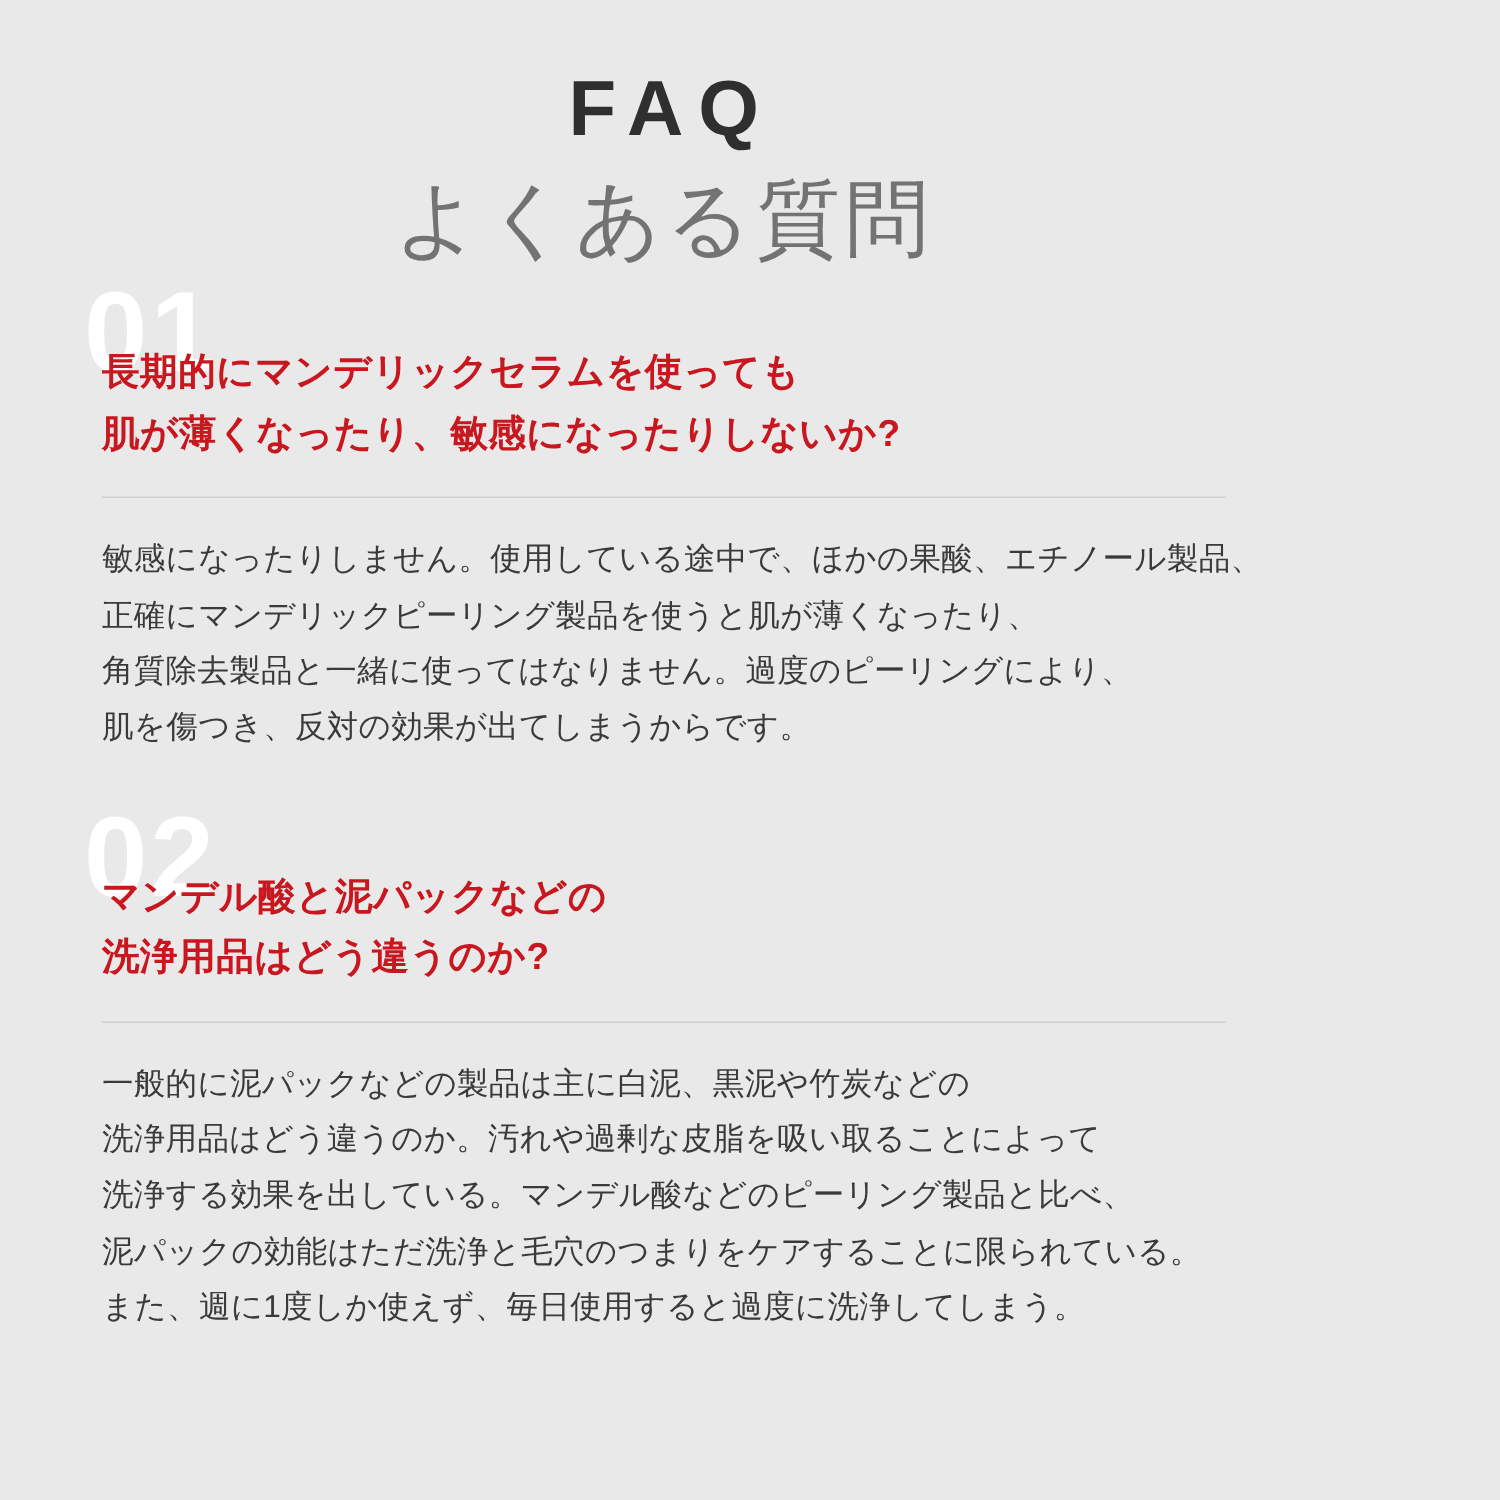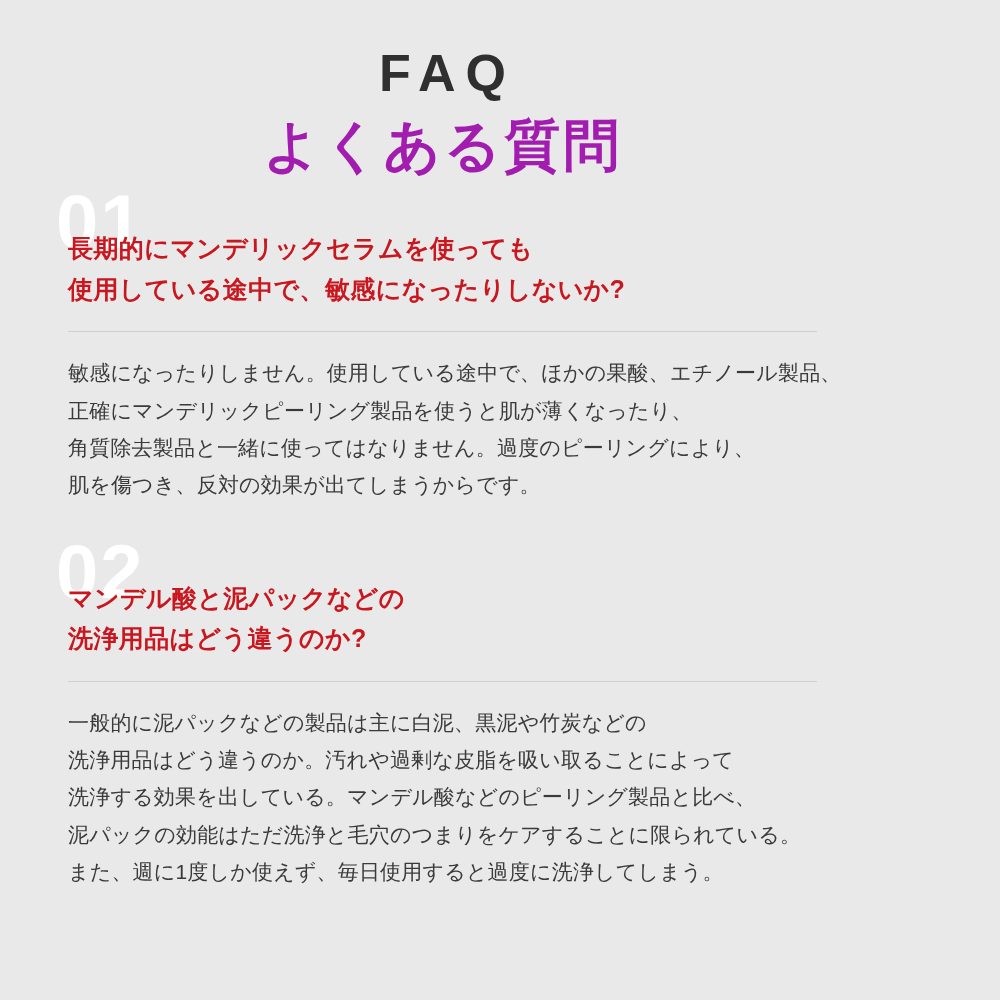--- a/index.html
+++ b/index.html
@@ -32,23 +32,23 @@
     font-weight: 700;
     letter-spacing: 10px;
     color: #2f2f2f;
     line-height: 1.05;
     margin: 0;
     padding-left: 10px;
   }
   .faq-subtitle {
     margin: 14px 0 0 0;
     font-size: 56px;
-    font-weight: 700;
+    font-weight: 400;
     letter-spacing: 3px;
-    color: #a21caf;
+    color: #737373;
     line-height: 1.1;
   }
 
   
   .faq-list {
     margin-top: 52px;
     padding: 0 68px;
   }
   .faq-item {
     position: relative;
@@ -109,21 +109,21 @@
     <h1 class="faq-title">FAQ</h1>
     <h2 class="faq-subtitle">よくある質問</h2>
   </div>
 
   <div class="faq-list">
 
     <div class="faq-item">
       <div class="faq-number">01</div>
       <div class="faq-question">
         <span class="line">長期的にマンデリックセラムを使っても</span>
-        <span class="line">使用している途中で、敏感になったりしないか?</span>
+        <span class="line">肌が薄くなったり、敏感になったりしないか?</span>
       </div>
       <hr class="divider">
       <div class="faq-answer">
         <span class="line">敏感になったりしません。使用している途中で、ほかの果酸、エチノール製品、</span>
         <span class="line">正確にマンデリックピーリング製品を使うと肌が薄くなったり、</span>
         <span class="line">角質除去製品と一緒に使ってはなりません。過度のピーリングにより、</span>
         <span class="line">肌を傷つき、反対の効果が出てしまうからです。</span>
       </div>
     </div>
 

